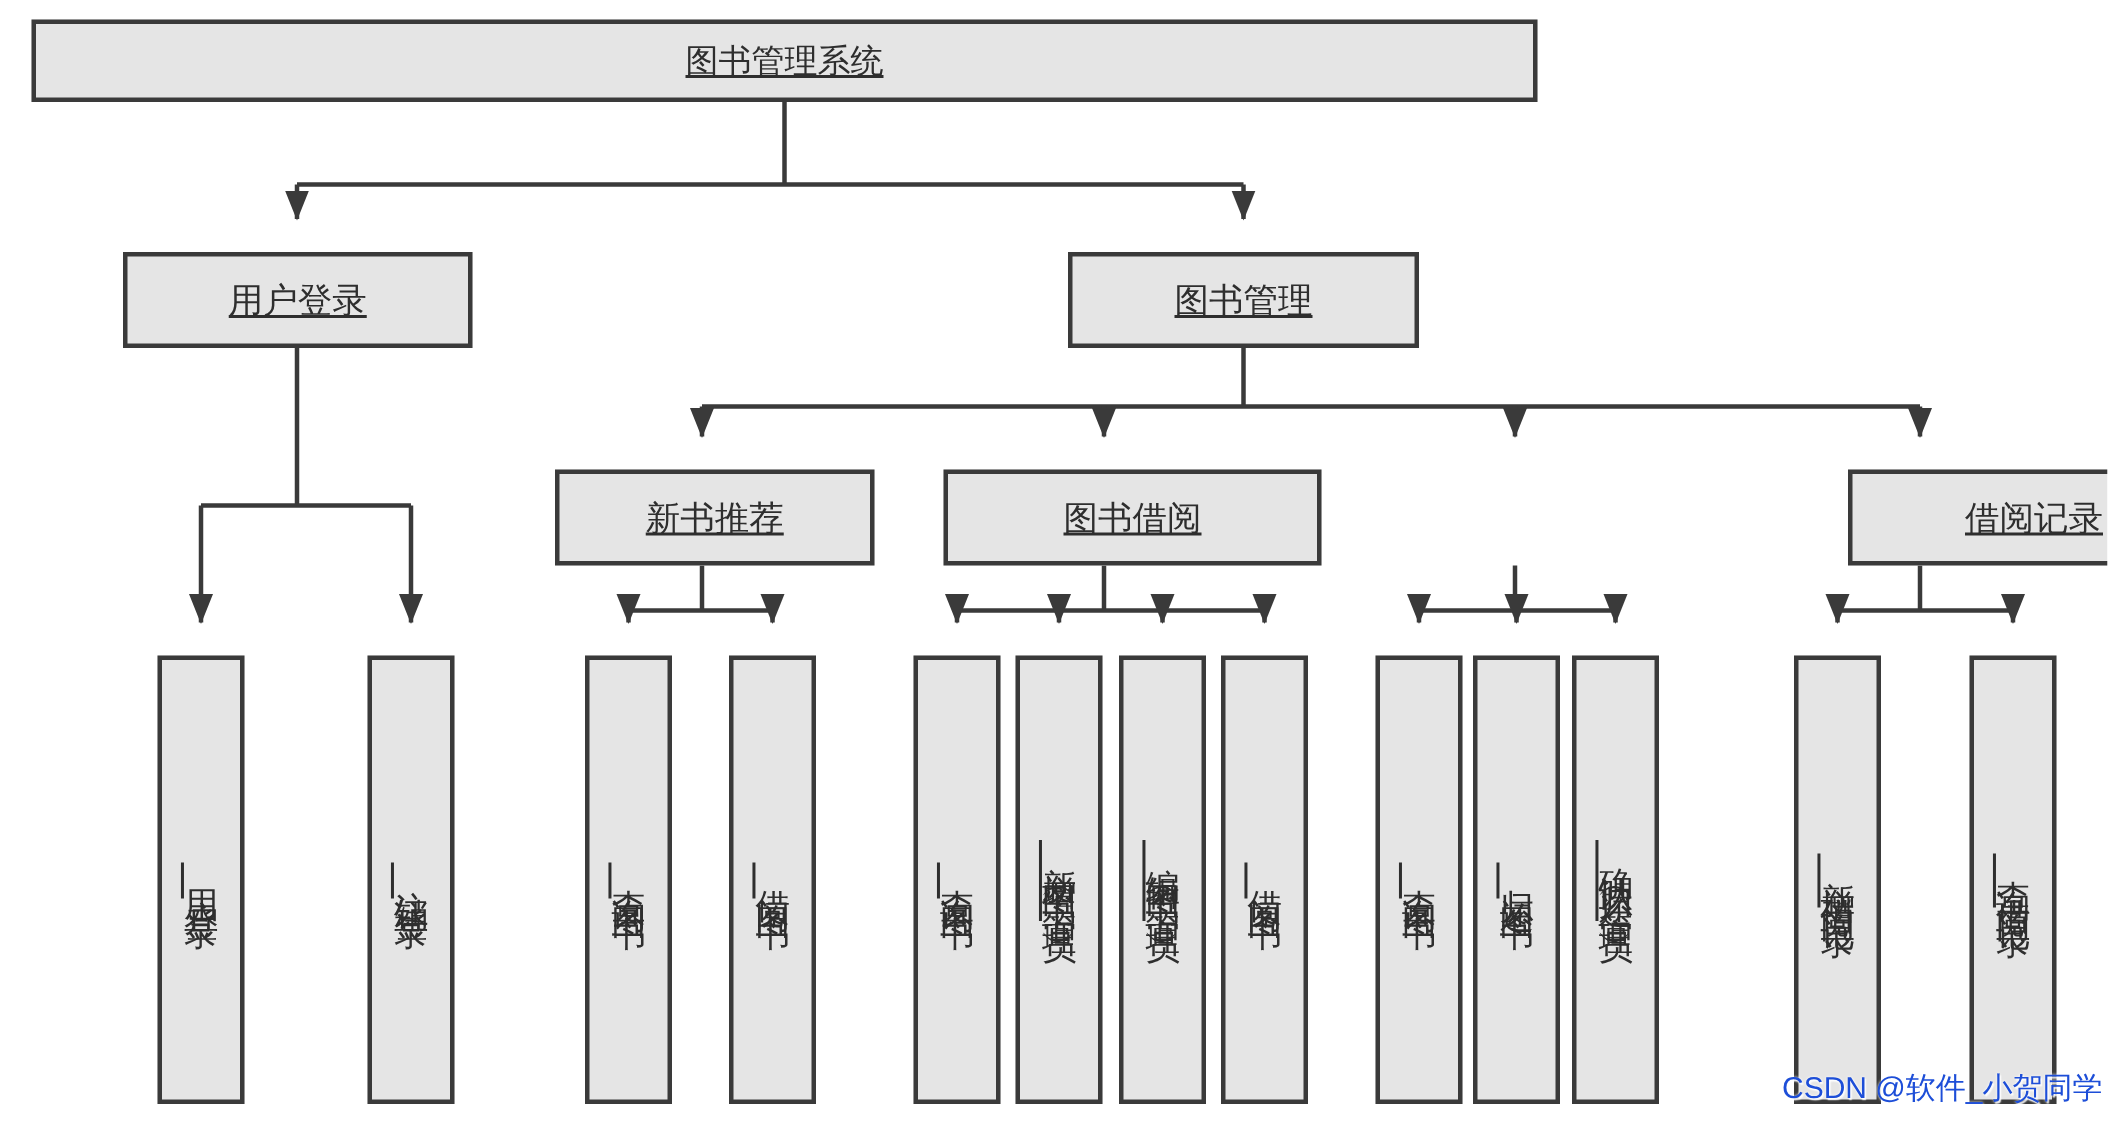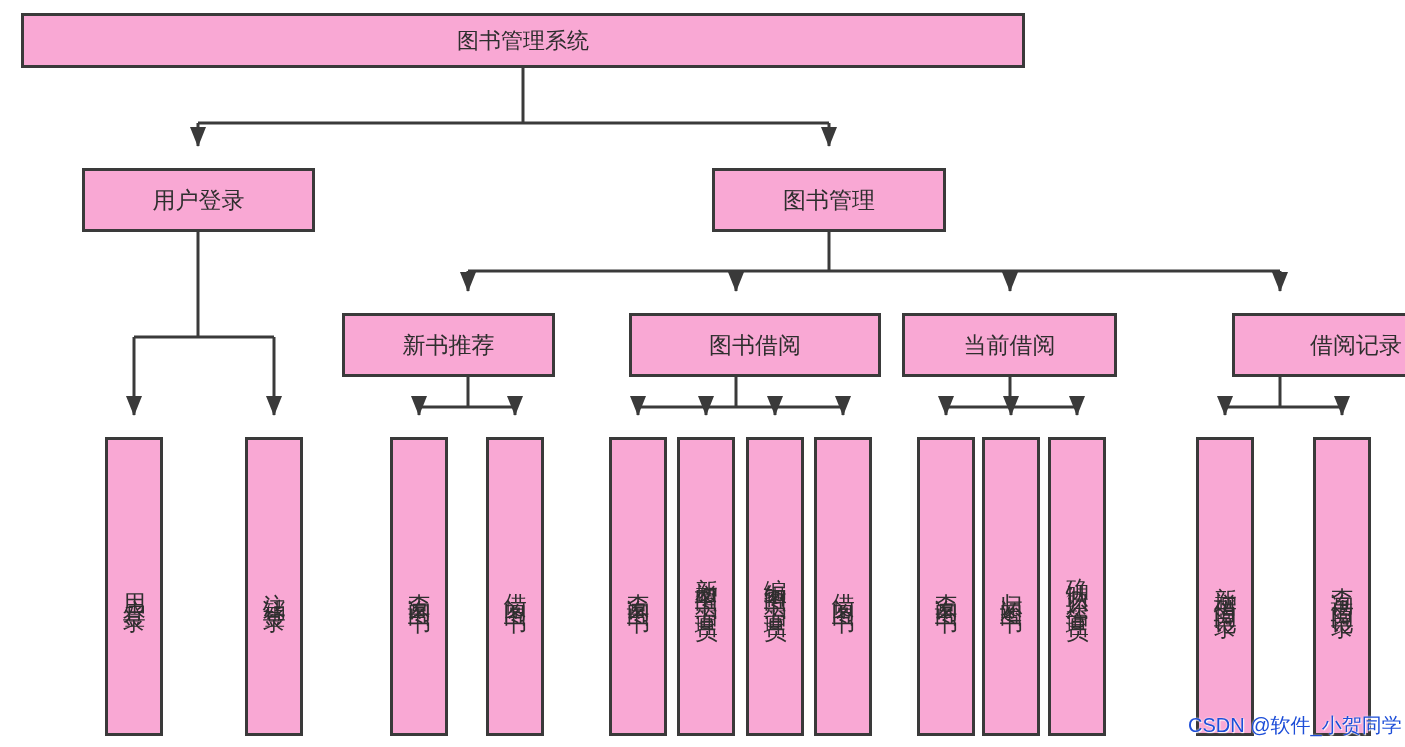--- a/index.html
+++ b/index.html
@@ -15,25 +15,26 @@
   .connectors {
     position: absolute;
     left: 0; top: 0;
     width: 1405px; height: 747px;
     pointer-events: none;
   }
   .box {
     position: absolute;
     box-sizing: border-box;
     border: 3px solid #3a3a3a;
-    background: #f9a8d4;
+    background: #e5e5e5;
     display: flex;
     align-items: center;
     justify-content: center;
     z-index: 2;
+    text-decoration: underline;
   }
   .hbox { height: 64px; font-size: 23px; }
   .root-box {
     left: 21px; top: 13px; width: 1004px; height: 55px;
     font-size: 22px;
   }
   .lvl2 { top: 168px; }
   .lvl3 { top: 313px; }
   .leaf {
     top: 437px;
@@ -118,28 +119,25 @@
     <span>图书管理系统</span>
   </div>
 
   <div class="box hbox lvl2" style="left:82px;width:233px;">
     <span>用户登录</span>
   </div>
   <div class="box hbox lvl2" style="left:712px;width:234px;justify-content:center;">
     <span>图书管理</span>
   </div>
 
-  <div class="box hbox lvl3" style="left:342px;width:213px;">
+  <div class="box hbox lvl3" style="left:370px;width:213px;">
     <span>新书推荐</span>
   </div>
   <div class="box hbox lvl3" style="left:629px;width:252px;">
     <span>图书借阅</span>
-  </div>
-  <div class="box hbox lvl3" style="left:902px;width:215px;">
-    <span>当前借阅</span>
   </div>
   <div class="box hbox lvl3" style="left:1232px;width:248px;text-align:center;">
     <span>借阅记录</span>
   </div>
 
   <div class="box leaf" style="left:105px;">
     <span class="vtext">用户登录</span>
   </div>
   <div class="box leaf" style="left:245px;">
     <span class="vtext">注销登录</span>

